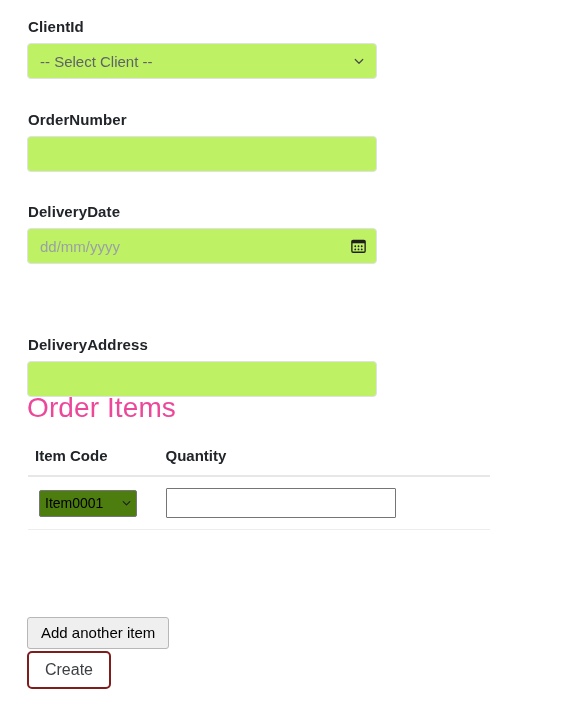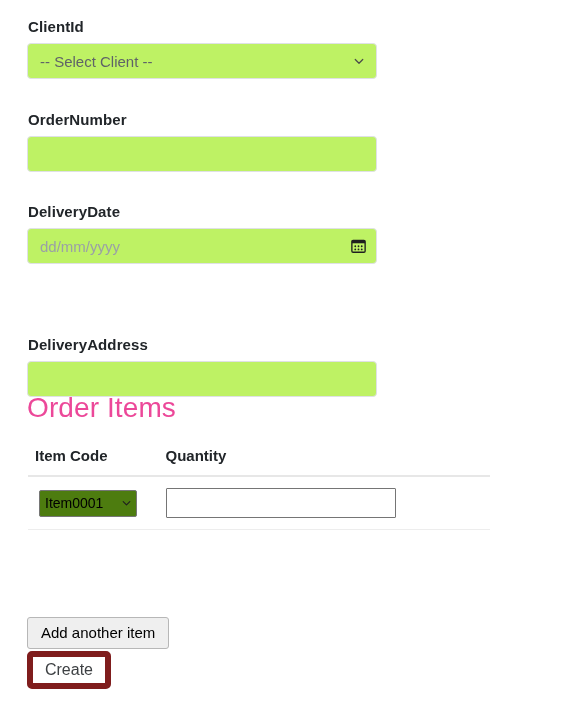--- a/index.html
+++ b/index.html
@@ -222,21 +222,21 @@
   }
 
   
   .btn-create {
     position: absolute;
     left: 27px;
     top: 651px;
     width: 84px;
     height: 38px;
     background: #ffffff;
-    border: 6px solid #7f1d1d;
+    border: 2px solid #7f1d1d;
     border-radius: 5px;
     font-family: "Liberation Sans", sans-serif;
     font-size: 16px;
     color: #3d4043;
     cursor: pointer;
     line-height: 1;
   }
 </style>
 </head>
 <body>

